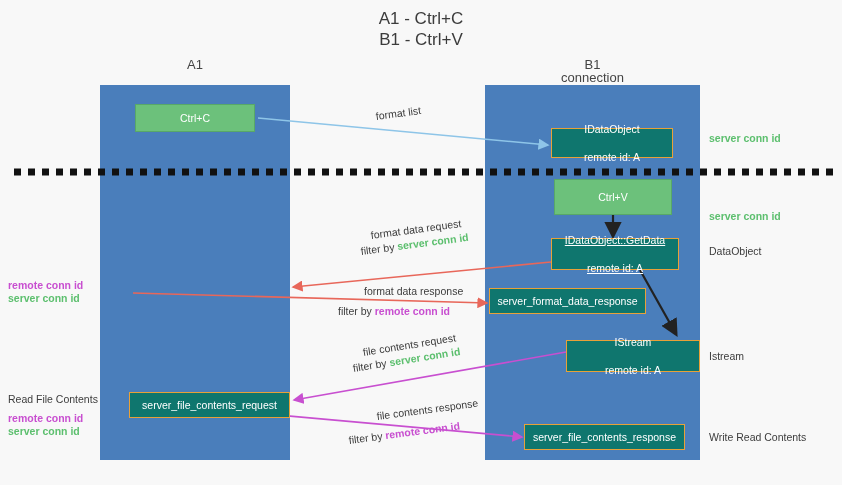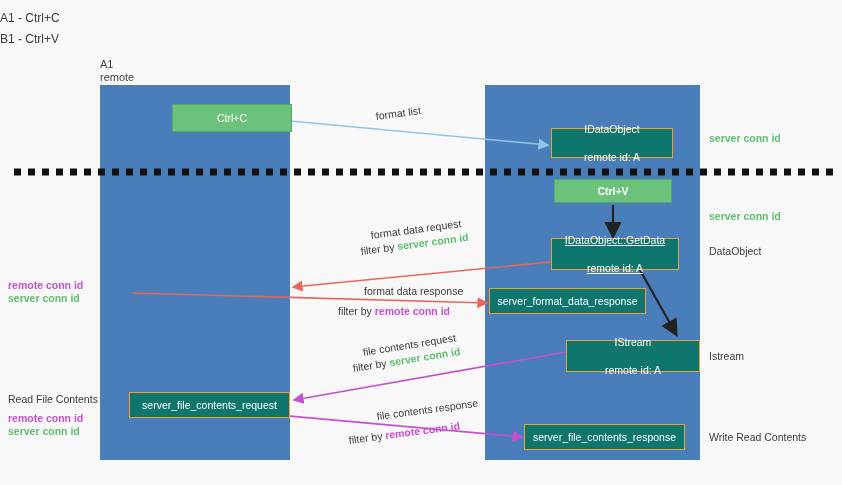--- a/index.html
+++ b/index.html
@@ -8,25 +8,25 @@
     background:#f8f8f8;
     font-family:"Liberation Sans","DejaVu Sans",sans-serif;
     color:#3c3c3c;
   }
   .stage{position:absolute;inset:0;}
   svg.layer{position:absolute;left:0;top:0;width:842px;height:485px;overflow:visible;}
   .lane{position:absolute;background:#4a7ebb;}
   .lane-a{left:100px;top:85px;width:190px;height:375px;}
   .lane-b{left:485px;top:85px;width:215px;height:375px;}
 
-  .hdr{position:absolute;text-align:left;font-size:11px;line-height:13px;color:#444;}
+  .hdr{position:absolute;text-align:center;font-size:13px;line-height:13px;color:#444;}
   .hdr .l2{display:block;}
 
-  .title{position:absolute;left:0;top:8px;width:842px;text-align:left;
-         font-size:12px;line-height:21px;color:#3c3c3c;}
+  .title{position:absolute;left:0;top:8px;width:842px;text-align:center;
+         font-size:17px;line-height:21px;color:#3c3c3c;}
 
   .box{position:absolute;box-sizing:border-box;display:flex;flex-direction:column;
        align-items:center;justify-content:center;text-align:center;
        font-size:10.5px;line-height:12.5px;color:#ffffff;}
   .green{background:#6cc17b;border:1px solid #58a868;}
   .orange{background:#0f766e;border:1px solid #e9a138;}
   .box .l2{display:block;margin-top:16px;}
 
   .lbl{position:absolute;font-size:10.5px;line-height:13px;color:#3c3c3c;white-space:nowrap;}
   .green-t{color:#5cbf6e;font-weight:bold;}
@@ -40,21 +40,24 @@
 
 <div class="stage">
 
   <div class="title">
     <div>A1 - Ctrl+C</div>
     <div>B1 - Ctrl+V</div>
   </div>
 
   <div class="hdr" style="left:100px;top:58px;width:190px;">
     <span>A1</span>
-    <span class="l2">remote</span>
+  </div>
+  <div class="hdr" style="left:485px;top:58px;width:215px;">
+    <span>B1</span>
+    <span class="l2">connection</span>
   </div>
 
   <div class="lane lane-a"></div>
   <div class="lane lane-b"></div>
 
   <svg class="layer">
     <defs>
       <marker id="ar-blue" markerWidth="7" markerHeight="7" refX="6" refY="3.5" orient="auto">
         <path d="M0,0 L7,3.5 L0,7 z" fill="#8ec5e8"></path>
       </marker>
@@ -79,30 +82,30 @@
 
     <line x1="551" y1="262" x2="293" y2="287" stroke="#e8675a" stroke-width="1.6" marker-end="url(#ar-red)"></line>
 
     <line x1="133" y1="293" x2="487" y2="303" stroke="#e8675a" stroke-width="1.6" marker-end="url(#ar-red)"></line>
 
     <line x1="566" y1="352" x2="294" y2="400" stroke="#c84fd0" stroke-width="1.6" marker-end="url(#ar-mag)"></line>
 
     <line x1="133" y1="402" x2="522" y2="437" stroke="#c84fd0" stroke-width="1.6" marker-end="url(#ar-mag)"></line>
   </svg>
 
-  <div class="box green" style="left:135px;top:104px;width:120px;height:28px;margin-left:37px;">
+  <div class="box green" style="left:135px;top:104px;width:120px;height:28px;">
     <span>Ctrl+C</span>
   </div>
 
   <div class="box orange" style="left:551px;top:128px;width:122px;height:30px;">
     <span>IDataObject</span>
     <span class="l2">remote id: A</span>
   </div>
 
-  <div class="box green" style="left:554px;top:179px;width:118px;height:24px;font-weight:bold;">
+  <div class="box green" style="left:554px;top:179px;width:118px;height:36px;">
     <span>Ctrl+V</span>
   </div>
 
   <div class="box orange" style="left:551px;top:238px;width:128px;height:32px;text-decoration:underline;">
     <span>IDataObject::GetData</span>
     <span class="l2">remote id: A</span>
   </div>
 
   <div class="box orange" style="left:566px;top:340px;width:134px;height:32px;">
     <span>IStream</span>

